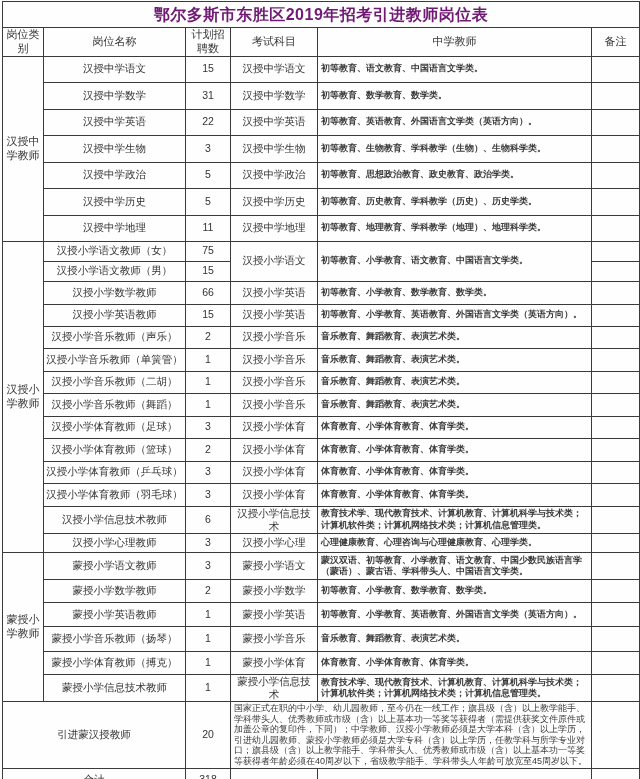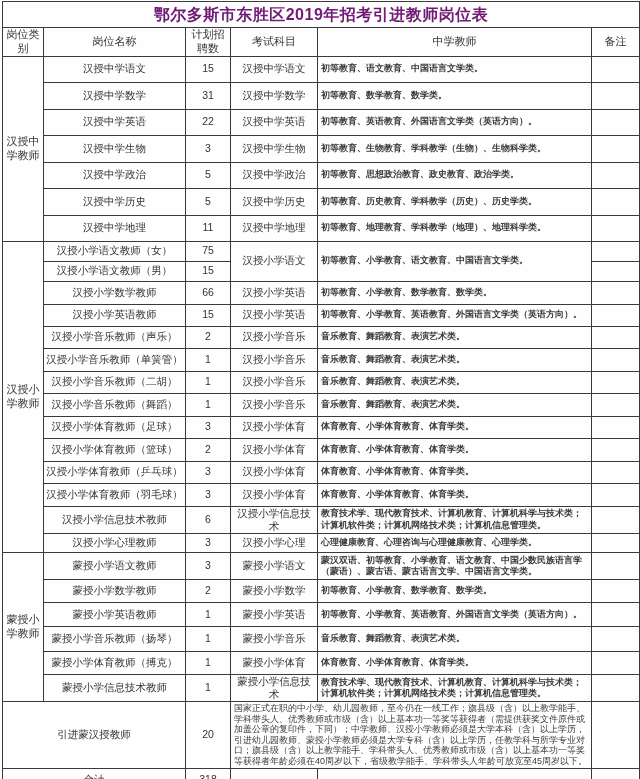--- a/index.html
+++ b/index.html
@@ -185,21 +185,21 @@
           <td class="cnt">3</td>
           <td>汉授小学心理</td>
           <td class="req">心理健康教育、心理咨询与心理健康教育、心理学类。</td>
           <td></td>
         </tr>
         <tr style="height: 27px;">
           <td class="cat" rowspan="6">蒙授小学教师</td>
           <td>蒙授小学语文教师</td>
           <td class="cnt">3</td>
           <td>蒙授小学语文</td>
-          <td class="req">蒙汉双语、初等教育、小学教育、语文教育、中国少数民族语言学（蒙语）、蒙古语、蒙古语言文学、中国语言文学类。</td>
+          <td class="req">蒙汉双语、初等教育、小学教育、语文教育、中国少数民族语言学（蒙语）、蒙古语、学科带头人、中国语言文学类。</td>
           <td></td>
         </tr>
         <tr style="height: 23px;">
           <td>蒙授小学数学教师</td>
           <td class="cnt">2</td>
           <td>蒙授小学数学</td>
           <td class="req">初等教育、小学教育、数学教育、数学类。</td>
           <td></td>
         </tr>
         <tr style="height: 24px;">

